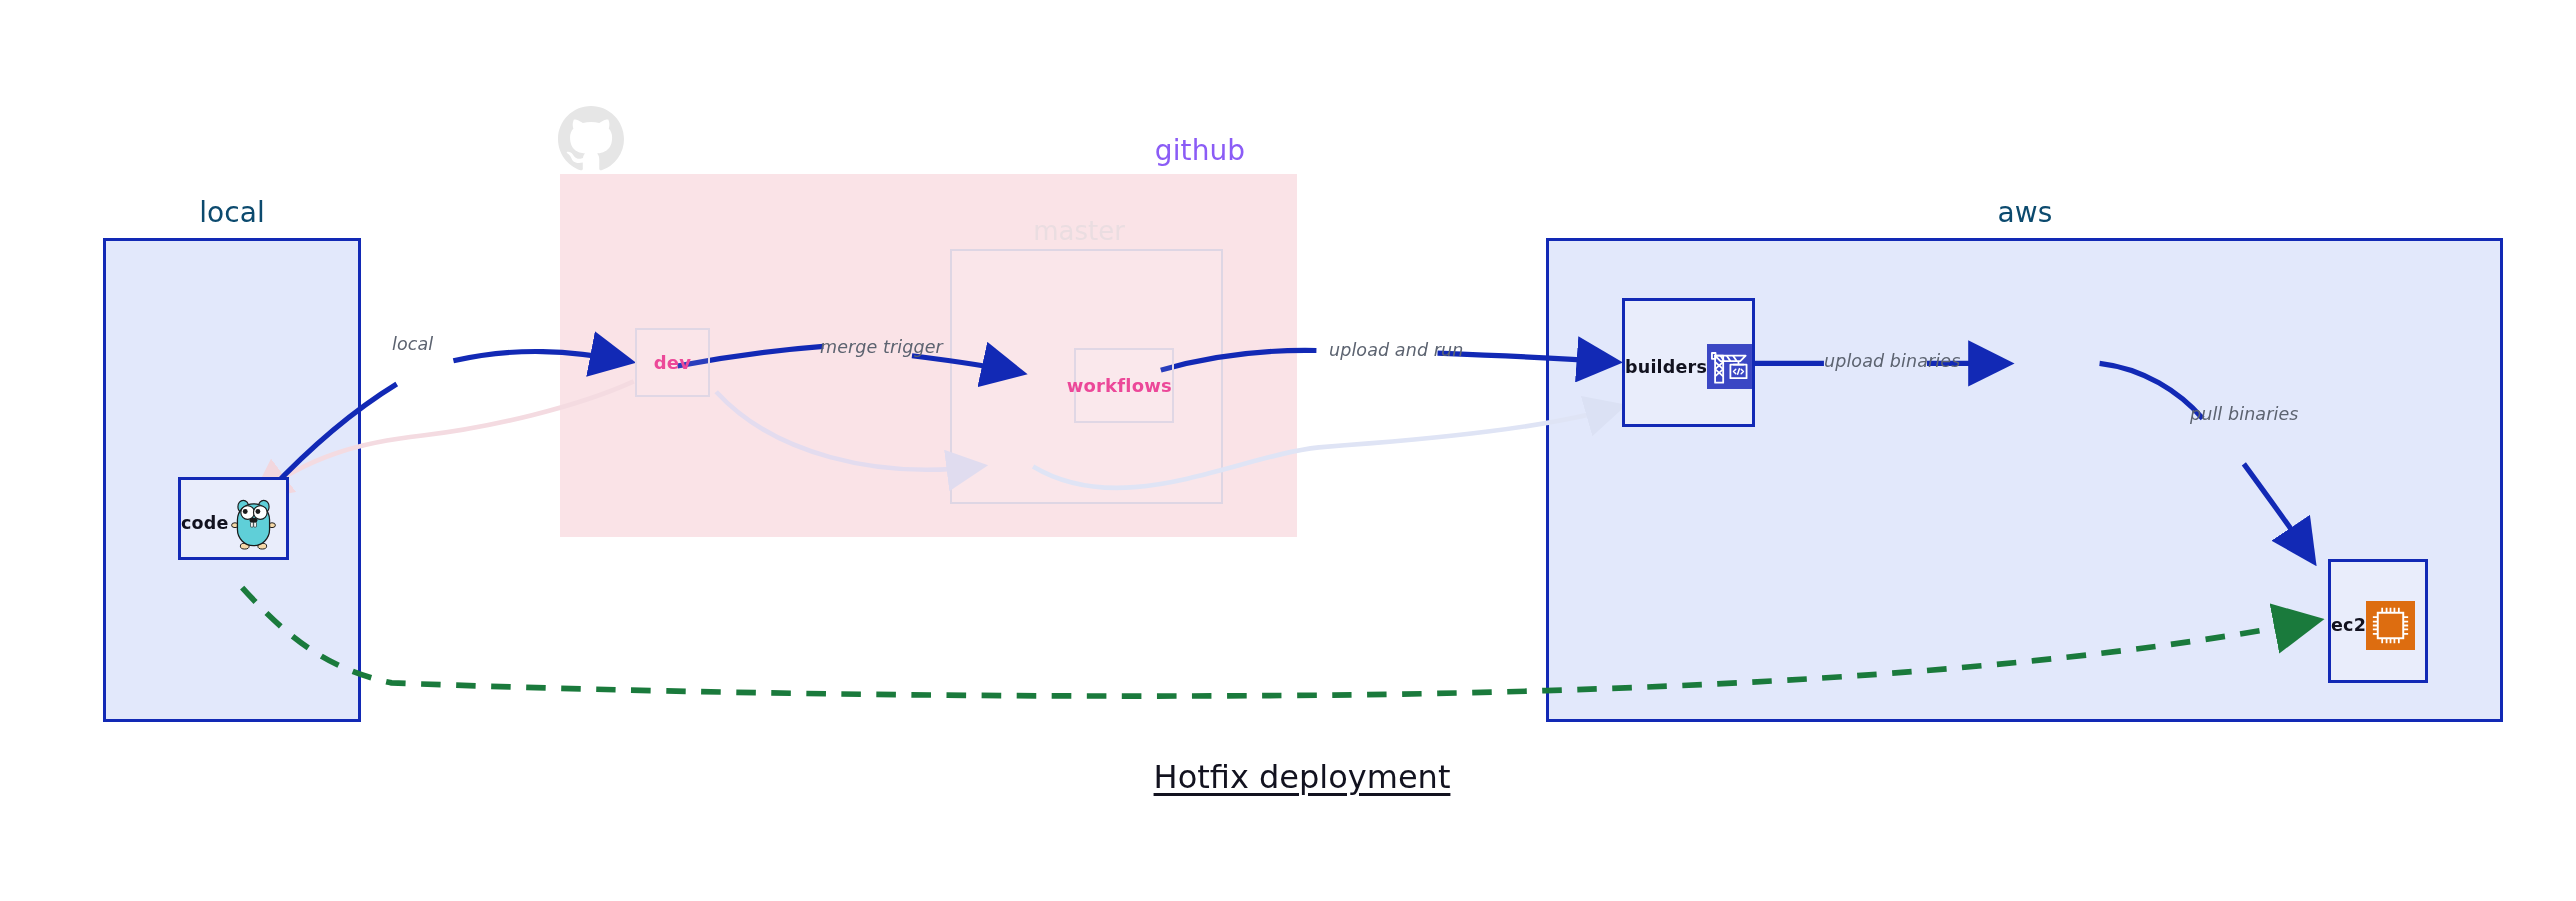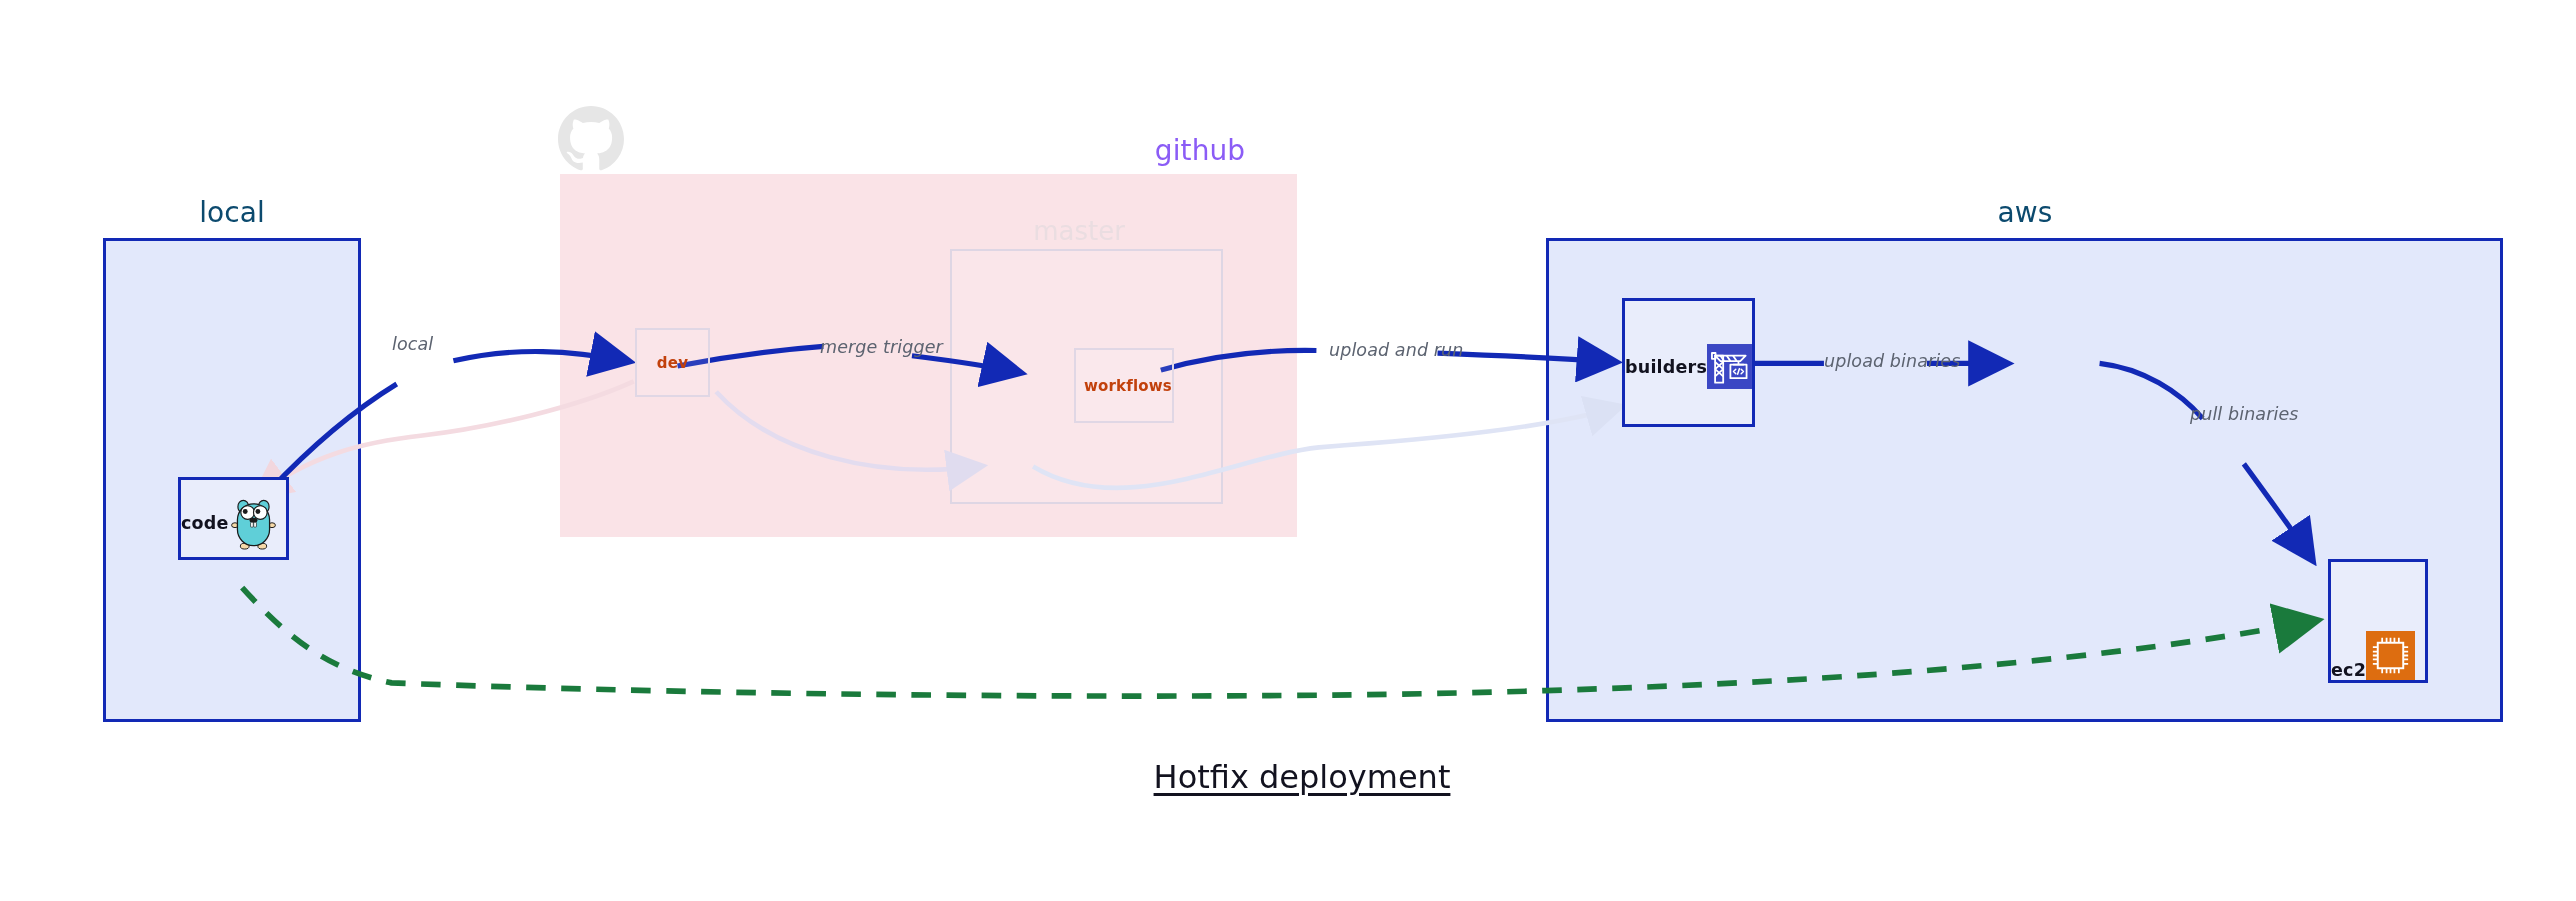--- a/index.html
+++ b/index.html
@@ -26,21 +26,21 @@
                     font-size:26px;color:#eadde1;}
 
   
   .node{position:absolute;box-sizing:border-box;display:flex;
         flex-direction:row;align-items:center;}
   .node-solid{background:#e9edfb;border:3.1px solid #1229b5;}
   .node-faded{background:rgba(255,255,255,.10);border:2.1px solid #e0d7e5;}
 
   .node-title{font-size:17.5px;font-weight:bold;color:#12121f;
               margin-top:8.2px;white-space:nowrap;letter-spacing:0.2px;}
-  .node-title.faded{color:#c2410c;font-size:15px;}
+  .node-title.faded{color:#ec4899;font-size:18px;}
   .node-icon{margin-top:8.2px;}
 
   
   #edges{position:absolute;left:0;top:0;width:2604px;height:902px;
          pointer-events:none;}
 
   .elabel{position:absolute;font-size:17.5px;font-style:italic;
           color:#5c6370;white-space:nowrap;letter-spacing:0.1px;}
 
   
@@ -182,21 +182,21 @@
         <path d="M70,38 L70,46 M58,46 L82,46"></path>
 
         <rect x="52" y="46" width="36" height="30"></rect>
 
         <path d="M64,56 L59,61 L64,66 M76,56 L81,61 L76,66 M72,55 L68,67" stroke-width="3.4" stroke-linecap="round"></path>
       </g>
     </svg>
   </div>
 
 
-  <div class="node node-solid" style="left:2328px;top:559px;width:100px;height:124px;align-items:flex-end;">
+  <div class="node node-solid" style="left:2328px;top:559px;width:100px;height:124px;">
     <div class="node-title">ec2</div>
     <svg class="node-icon" width="49" height="49" viewBox="0 0 100 100" xmlns="http://www.w3.org/2000/svg">
       <rect x="0" y="0" width="100" height="100" fill="#dd6d10"></rect>
       <g stroke="#ffffff" stroke-width="4" fill="none">
         <rect x="24" y="24" width="52" height="52"></rect>
       </g>
       <g stroke="#ffffff" stroke-width="3.6" stroke-linecap="butt">
         <path d="M33,24 L33,14 M42,24 L42,14 M50,24 L50,14 M58,24 L58,14 M67,24 L67,14"></path>
         <path d="M33,76 L33,86 M42,76 L42,86 M50,76 L50,86 M58,76 L58,86 M67,76 L67,86"></path>
         <path d="M24,33 L14,33 M24,42 L14,42 M24,50 L14,50 M24,58 L14,58 M24,67 L14,67"></path>

